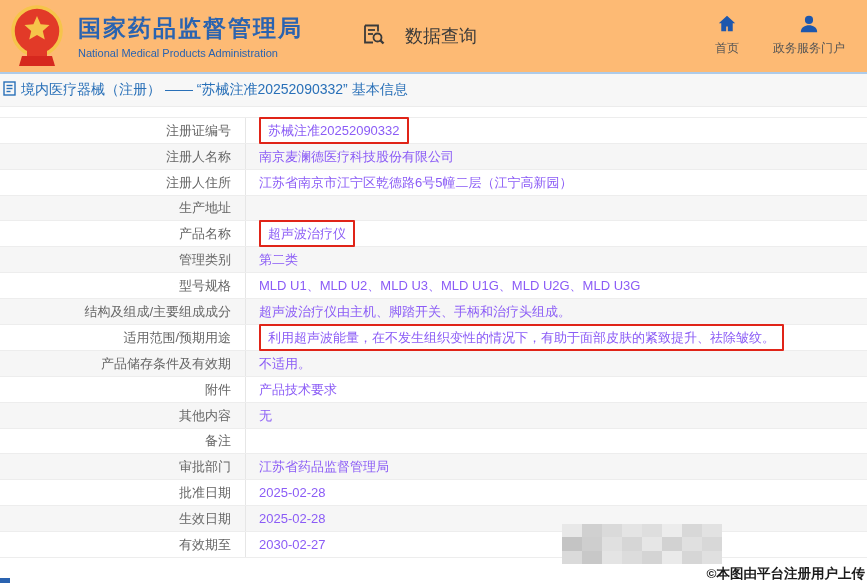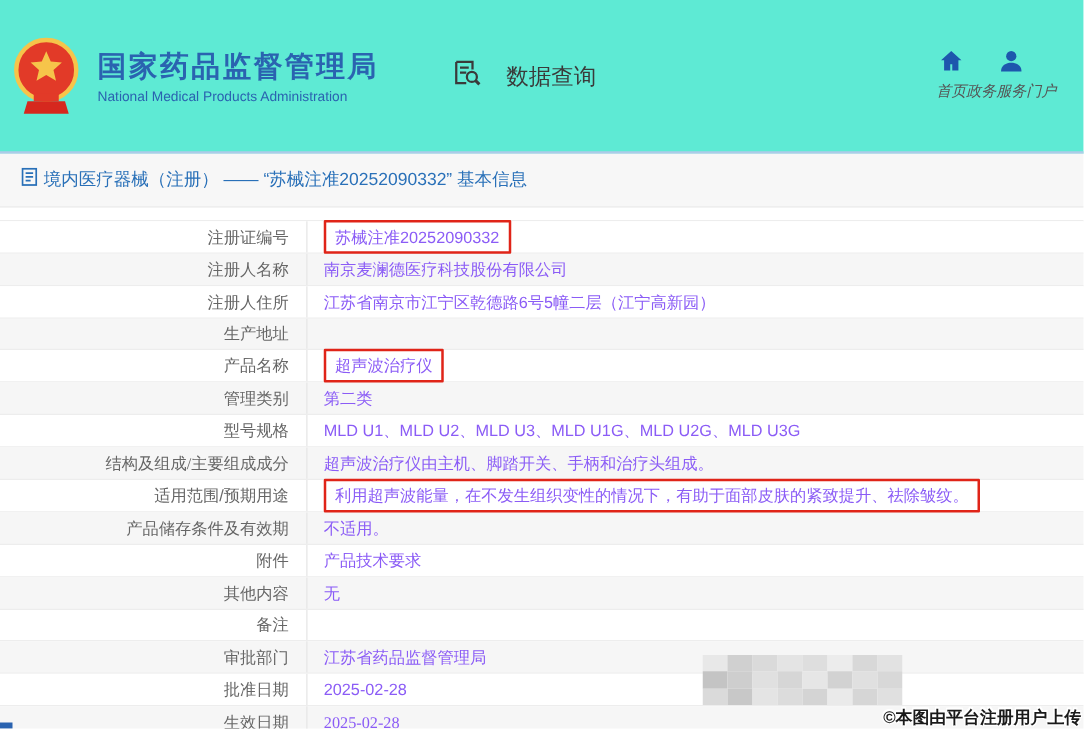--- a/index.html
+++ b/index.html
@@ -1,37 +1,37 @@
 <!DOCTYPE html>
 <html><head>
 <meta charset="utf-8">
 <style>
   * { margin:0; padding:0; box-sizing:border-box; }
   body { font-family: "Liberation Sans", "DejaVu Sans", sans-serif; background:#fff; }
   .page { position:relative; width:867px; height:583px; background:#fff; overflow:hidden; }
 
   
-  .site-header { display:flex; align-items:center; height:123px; border-bottom:2px solid #aecbe9; background:#5eead4; }
+  .site-header { display:flex; align-items:center; height:74px; border-bottom:2px solid #aecbe9; background:#fdba74; }
   .logo-group { display:flex; align-items:center; margin-left:8px; cursor:pointer; }
   .emblem { width:58px; height:64px; display:block; }
   .titles { margin-left:12px; }
   .title-zh { font-size:23px; font-weight:bold; color:#2a63b0; letter-spacing:2px; }
   .title-en { font-size:11px; color:#2a63b0; margin-top:3px; }
   .data-query { display:flex; align-items:center; gap:20px; margin-left:58px; font-size:18px; color:#3a3a3a; cursor:pointer; }
-  .header-links { margin-left:auto; display:flex; margin-right:22px;font-style:italic; }
+  .header-links { margin-left:auto; display:flex; gap:34px; margin-right:22px; }
   .hlink { display:flex; flex-direction:column; align-items:center; gap:4px; font-size:12px; color:#555; cursor:pointer; }
 
   
-  .breadcrumb-bar { height:43px; background:#f7f7f7; display:flex; align-items:center; gap:5px; padding-left:17px; border-bottom:1px solid #ececec; margin-bottom:10px; }
+  .breadcrumb-bar { height:33px; background:#f7f7f7; display:flex; align-items:center; gap:5px; padding-left:3px; border-bottom:1px solid #ececec; margin-bottom:10px; }
   .breadcrumb-text { font-size:14px; color:#2970b8; }
 
   
   .detail-table { width:867px; border-top:1px solid #ededed; }
   .trow { display:flex; min-height:25px; border-bottom:1px solid #ededed; background:#fff; }
-  .trow.alt { background:#f6f6f6;font-family:Liberation Serif, serif; }
+  .trow.alt { background:#f6f6f6; }
   .tlabel { width:246px; flex:none; display:flex; align-items:center; justify-content:flex-end; text-align:right; padding:3px 14px 3px 6px; border-right:1px solid #e6e6e6; font-size:13px; color:#666; }
   .tvalue { flex:1; display:flex; align-items:center; padding:3px 18px 3px 13px; font-size:13px; color:#8b5cf6; line-height:19px; }
   .red-box { display:inline-block; border:2px solid #e02418; padding:2px 7px; margin:-4px 0; border-radius:1px; }
 
   
   .mosaic { position:absolute; left:562px; top:524px; }
   .watermark { position:absolute; right:2px; bottom:0px; font-size:13.5px; font-weight:bold; color:#1a1a1a;
     text-shadow:-1px -1px 0 #fff, 1px -1px 0 #fff, -1px 1px 0 #fff, 1px 1px 0 #fff, 0 1px 0 #fff, 0 -1px 0 #fff; }
   .corner-mark { position:absolute; left:0; bottom:0; width:10px; height:5px; background:#2a63b0; }
 </style>

